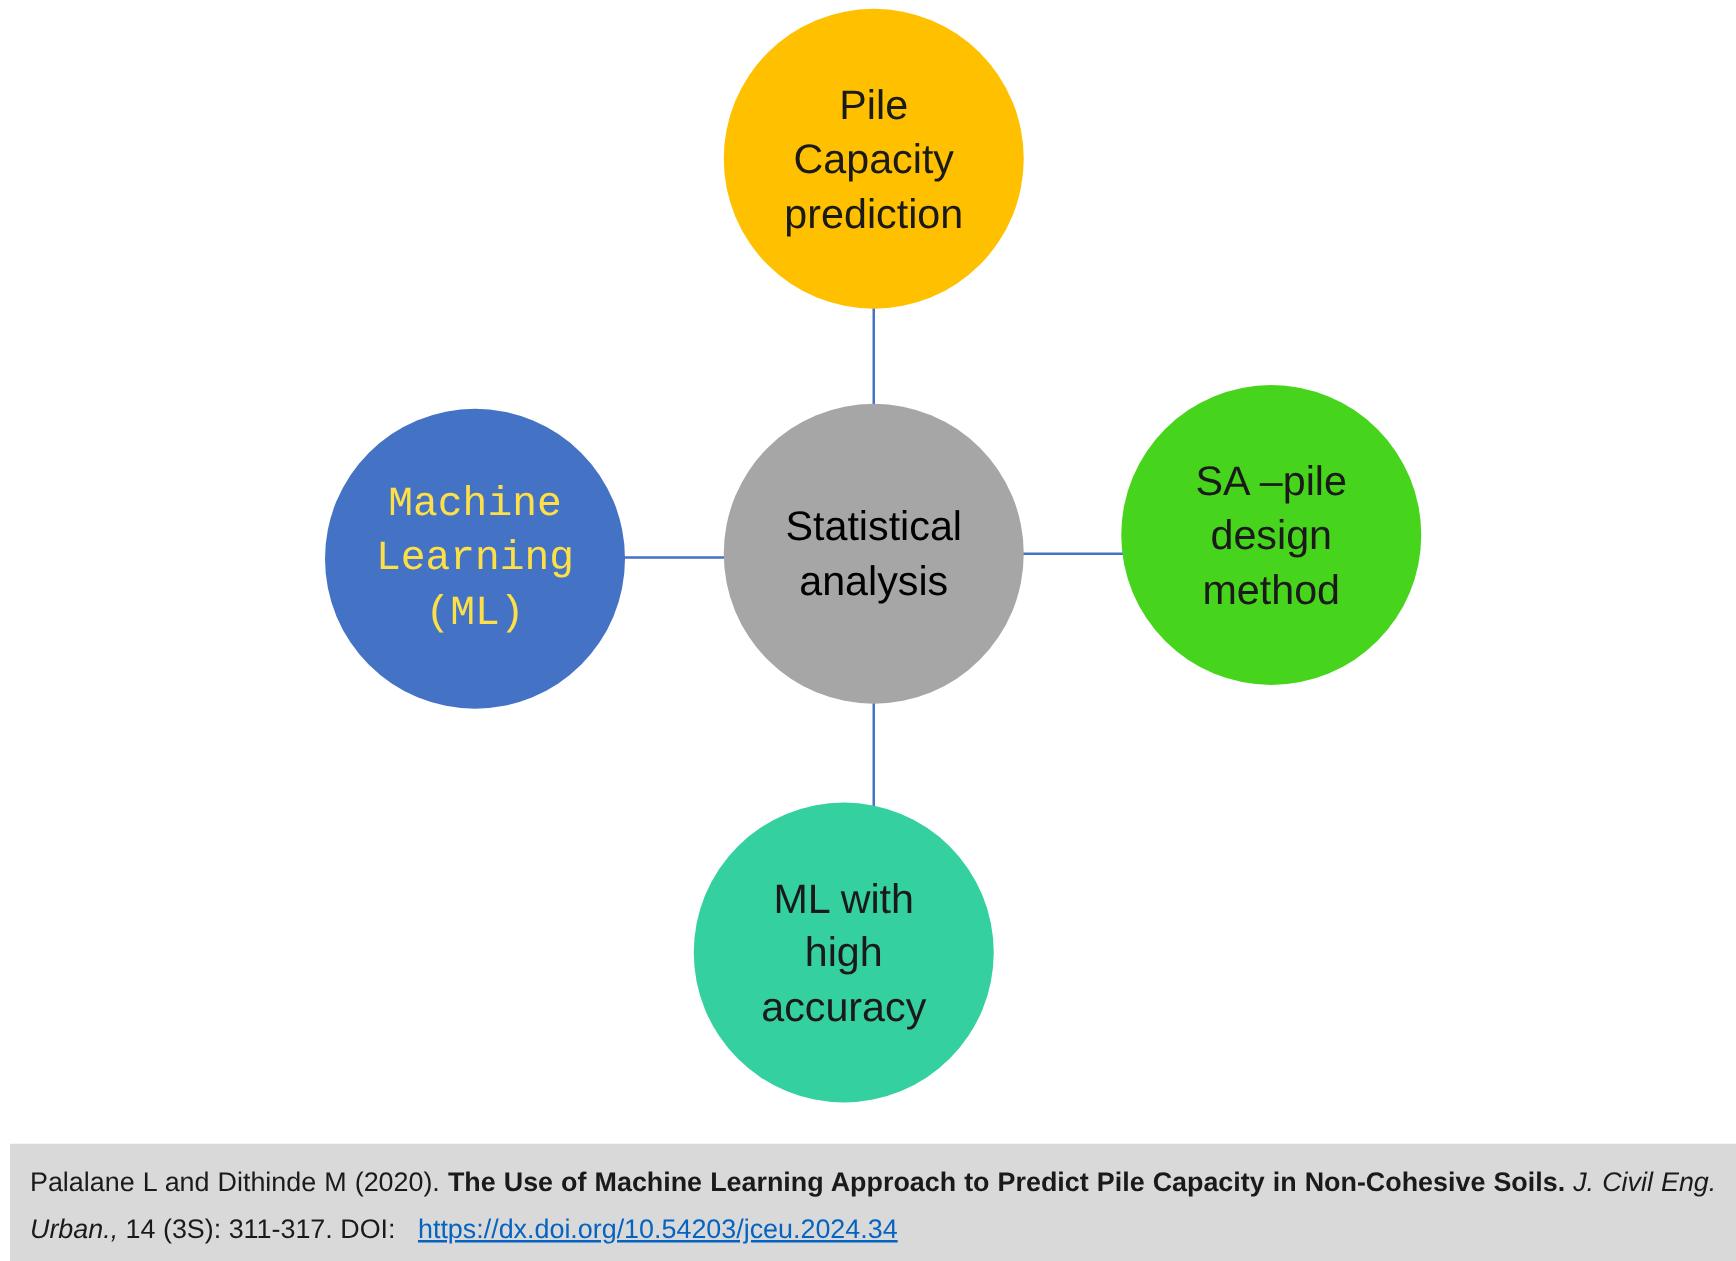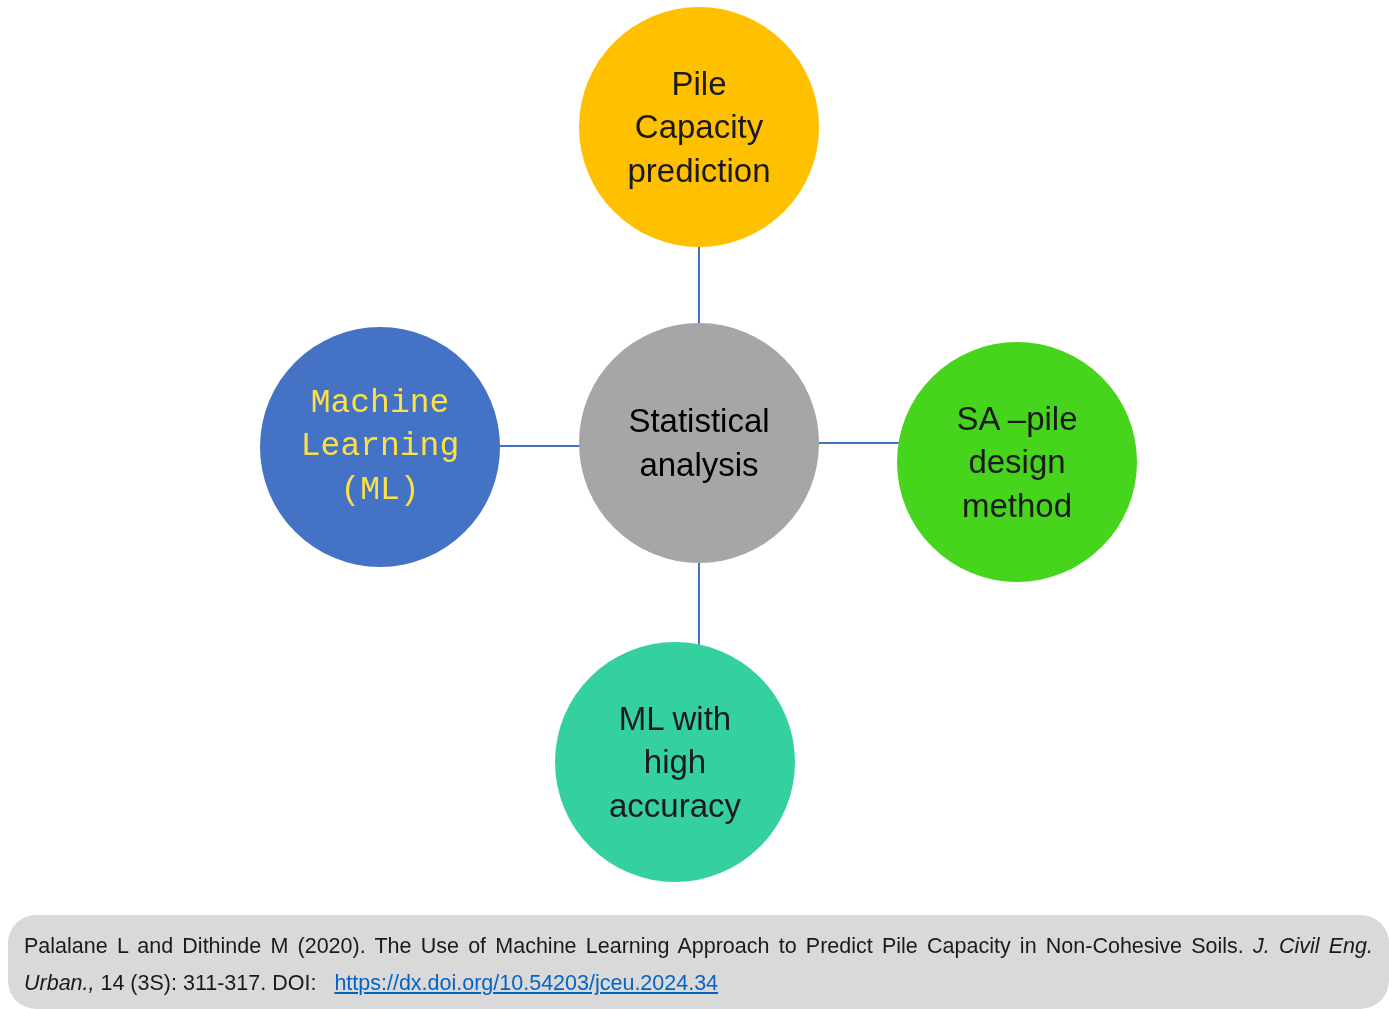--- a/index.html
+++ b/index.html
@@ -1,15 +1,15 @@
 <!DOCTYPE html>
 <html><head>
 <meta charset="utf-8">
 <style>
-  * { margin: 0; padding: 0; box-sizing: border-box; border-radius: 28px; }
+  * { margin: 0; padding: 0; box-sizing: border-box; }
   html, body {
     width: 1389px; height: 1009px;
     background: #ffffff;
     font-family: "Liberation Sans", sans-serif;
     overflow: hidden;
   }
   .stage { position: relative; width: 1389px; height: 1009px; }
 
   .connector {
     position: absolute;
@@ -29,36 +29,36 @@
     display: flex; align-items: center; justify-content: center;
     text-align: center;
     z-index: 2;
     font-size: 33px;
     line-height: 1.32;
     white-space: pre-line;
   }
   #node-top    { left: 579px; top: 7px; }
   #node-center { left: 579px; top: 323px; }
   #node-left   { left: 260px; top: 327px; }
-  #node-right  { left: 897px; top: 342px; }
+  #node-right  { left: 897px; top: 308px; }
   #node-bottom { left: 555px; top: 642px; }
 
   .citation-bar {
     position: absolute;
     left: 8px; right: 0; top: 915px; bottom: 0;
     padding: 13px 16px 10px 16px;
     z-index: 3;
   }
   .citation-text {
     font-size: 21.5px;
     line-height: 37px;
     color: #1a1a1a;
     text-align: justify;
   }
-  .cite-bold { font-weight: normal; }
+  .cite-bold { font-weight: bold; }
   .cite-italic { font-style: italic; }
   .doi-link { text-decoration: underline; cursor: pointer; }
 </style>
 </head>
 <body>
 
 <div class="stage">
 
   <div class="connector v" id="conn-top" style="background-color: rgb(68, 114, 196);"></div>
   <div class="connector v" id="conn-bottom" style="background-color: rgb(68, 114, 196);"></div>

